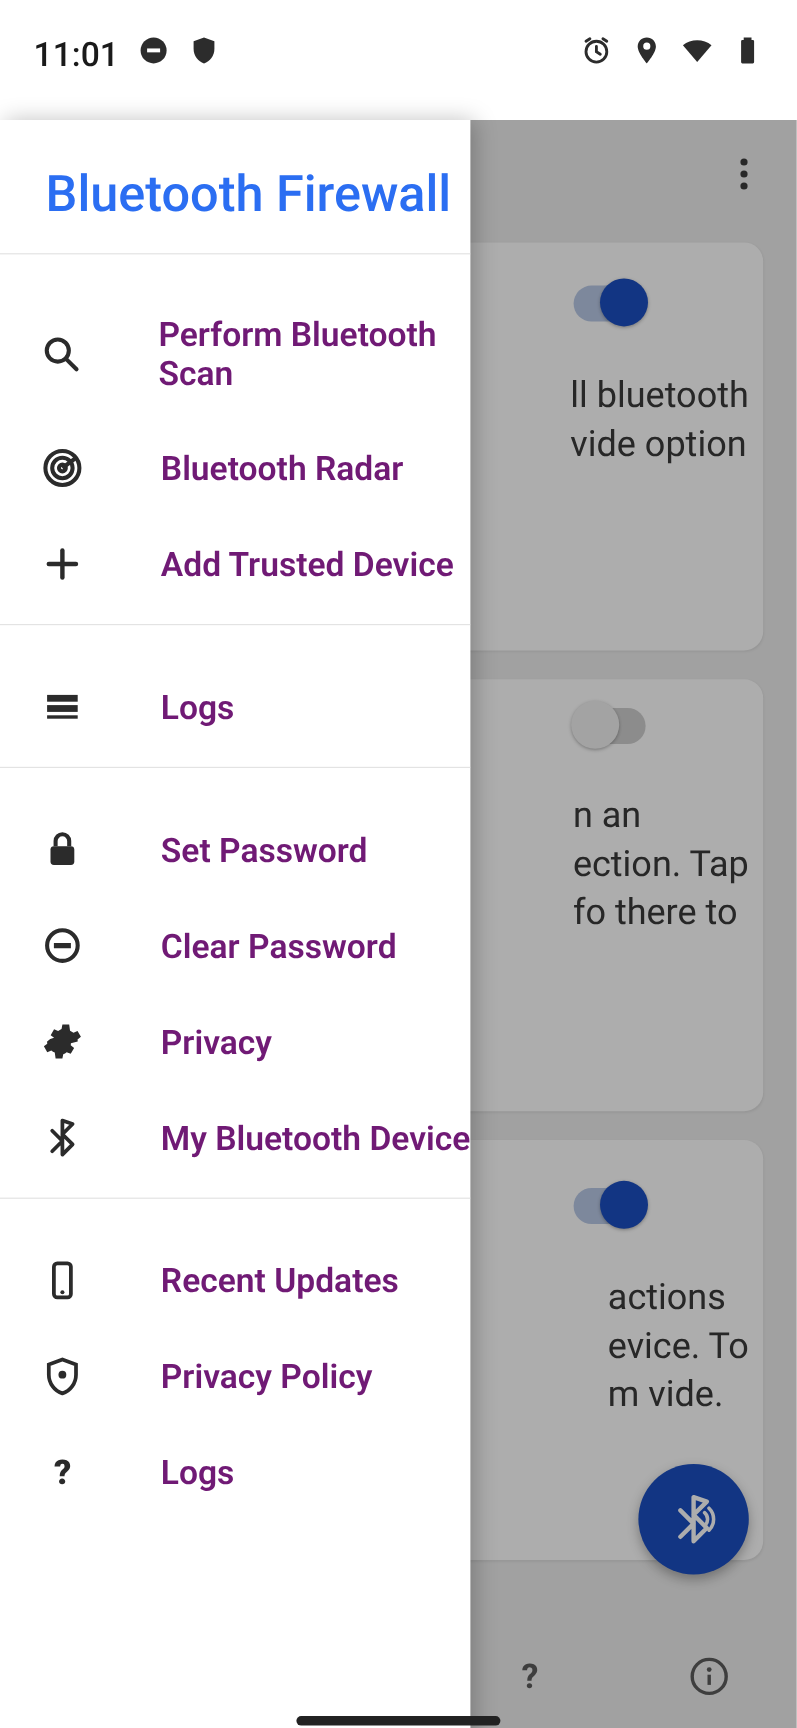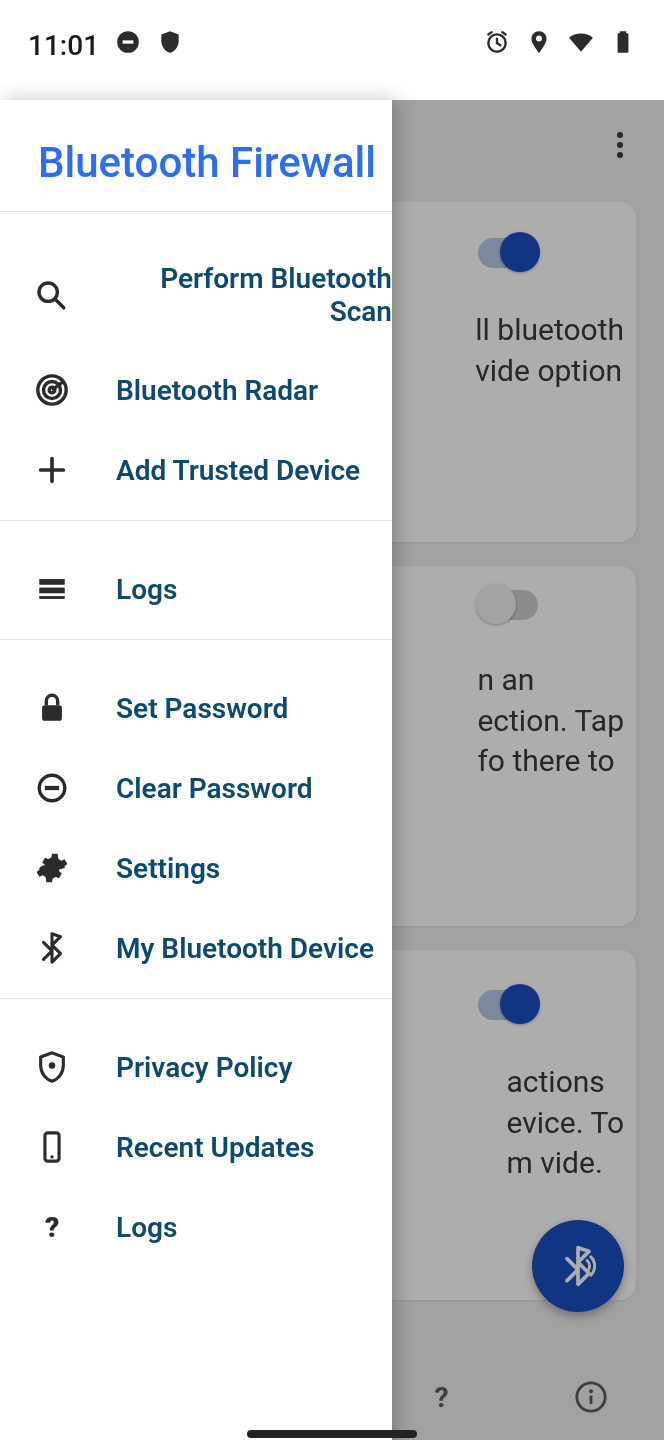--- a/index.html
+++ b/index.html
@@ -94,25 +94,24 @@
     display: flex; flex-direction: column;
     overflow: hidden;
   }
   .drawer-title {
     padding: 38px 0 24px 38px;
     font-size: 42px; font-weight: 500; color: #2b6ef2;
   }
   .hr { height: 1px; background: #e3e3e3; width: 100%; }
 
   .menu-item {
-    display: flex; align-items: center; gap: 46px;
+    display: flex; align-items: center; gap: 64px;
     padding: 22px 0 22px 34px;
-    font-size: 28px; font-weight: 600; color: #0c4a6e;
+    font-size: 28px; font-weight: 600; color: #701a75;
     cursor: pointer;
-    text-align: right;
   }
   .menu-item:first-of-type { padding-top: 40px; }
   .menu-item .ic { width: 36px; height: 36px; display: flex; align-items: center; justify-content: center; }
   .menu-item .ic svg { width: 34px; height: 34px; fill: #2b2b2b; }
   .menu-item .ic svg.stroke { fill: none; stroke: #2b2b2b; stroke-width: 2.4; }
   .menu-group { padding: 10px 0; }
 </style>
 </head>
 <body>
 
@@ -281,55 +280,55 @@
             </svg>
         </span>
         <span>Clear Password</span>
       </div>
       <div class="menu-item">
         <span class="ic">
           <svg viewBox="0 0 24 24">
               <path d="M12 8a4 4 0 1 0 0 8 4 4 0 0 0 0-8zm9 4a7 7 0 0 0-.1-1.2l2-1.6-2-3.4-2.4 1a7 7 0 0 0-2-1.2L16 2h-4l-.5 2.6a7 7 0 0 0-2 1.2l-2.4-1-2 3.4 2 1.6A7 7 0 0 0 3 12c0 .4 0 .8.1 1.2l-2 1.6 2 3.4 2.4-1c.6.5 1.3.9 2 1.2L8 22h4l.5-2.6c.7-.3 1.4-.7 2-1.2l2.4 1 2-3.4-2-1.6c.1-.4.1-.8.1-1.2z"></path>
             </svg>
         </span>
-        <span>Settings</span>
+        <span>Privacy</span>
       </div>
       <div class="menu-item">
         <span class="ic">
           <svg viewBox="0 0 24 24">
               <path d="M12 2v20l6-6-6-6 6-6-6-2zM6 8l6 6-6 6" fill="none" stroke="#2b2b2b" stroke-width="2.2" stroke-linejoin="round" stroke-linecap="round"></path>
             </svg>
         </span>
         <span>My Bluetooth Device</span>
       </div>
     </div>
     <div class="hr"></div>
 
     <div class="menu-group">
+      <div class="menu-item">
+        <span class="ic">
+          <svg viewBox="0 0 24 24">
+              <rect x="7" y="2" width="10" height="20" rx="2" fill="none" stroke="#2b2b2b" stroke-width="2.2"></rect>
+              <circle cx="12" cy="19" r="1.2" fill="#2b2b2b"></circle>
+            </svg>
+        </span>
+        <span>Recent Updates</span>
+      </div>
       <div class="menu-item">
         <span class="ic">
           <svg viewBox="0 0 24 24">
               <path d="M12 2 4 5v6c0 5 3.4 9.7 8 11 4.6-1.3 8-6 8-11V5l-8-3z" fill="none" stroke="#2b2b2b" stroke-width="2.2"></path>
               <circle cx="12" cy="11" r="2.3" fill="#2b2b2b"></circle>
             </svg>
         </span>
         <span>Privacy Policy</span>
       </div>
       <div class="menu-item">
         <span class="ic">
           <svg viewBox="0 0 24 24">
-              <rect x="7" y="2" width="10" height="20" rx="2" fill="none" stroke="#2b2b2b" stroke-width="2.2"></rect>
-              <circle cx="12" cy="19" r="1.2" fill="#2b2b2b"></circle>
-            </svg>
-        </span>
-        <span>Recent Updates</span>
-      </div>
-      <div class="menu-item">
-        <span class="ic">
-          <svg viewBox="0 0 24 24">
               <text x="7" y="19" font-size="20" font-weight="900">?</text>
             </svg>
         </span>
         <span>Logs</span>
       </div>
     </div>
   </div>
 
   <div class="notch"></div>
 </div>

